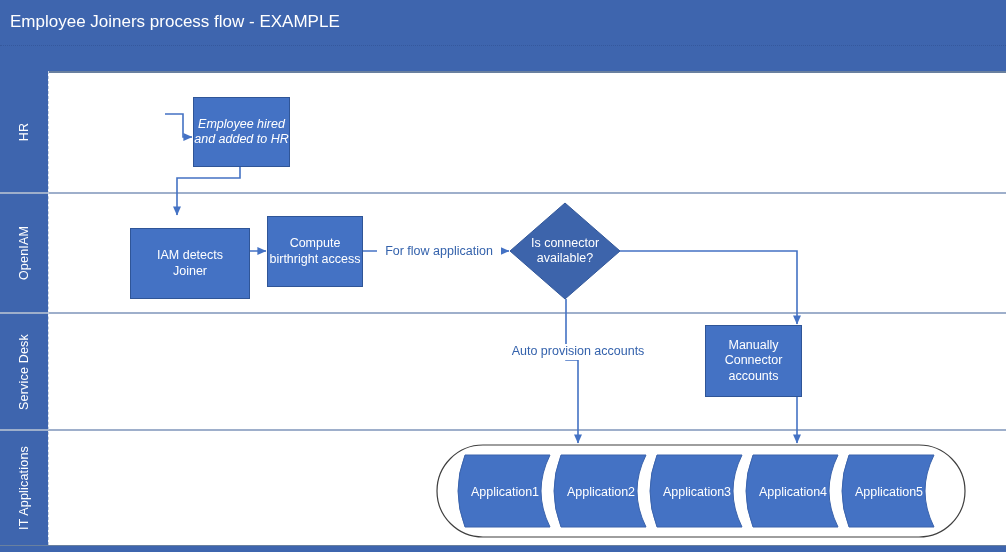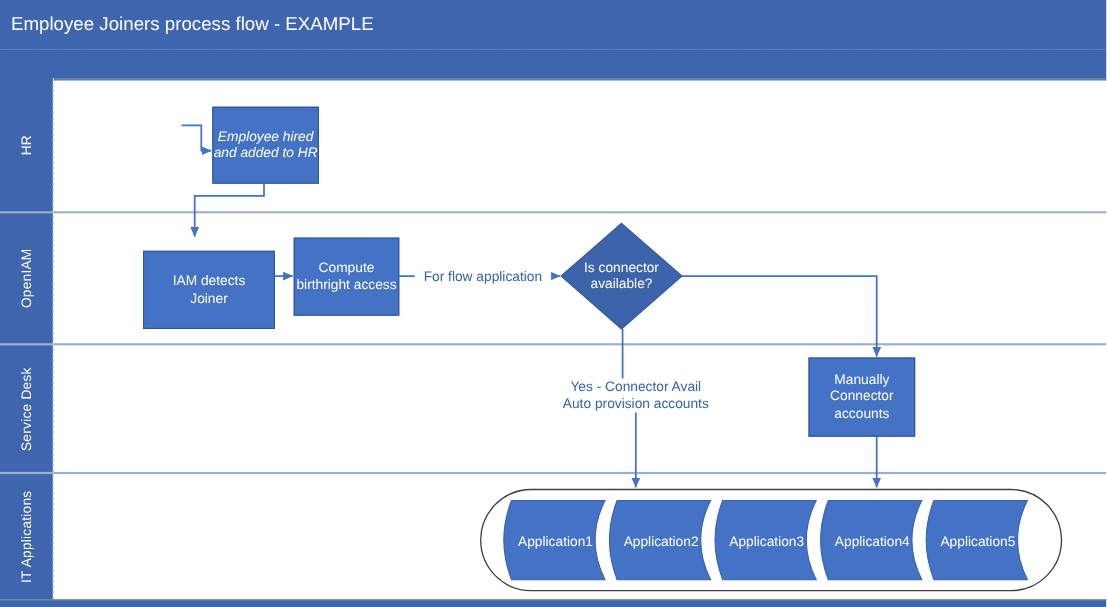--- a/index.html
+++ b/index.html
@@ -33,21 +33,21 @@
   #shape-svg{position:absolute;left:0;top:0;z-index:3;}
   
   .node{position:absolute;z-index:4;display:flex;flex-direction:column;align-items:center;justify-content:center;
     color:#fff;font-size:12.5px;line-height:15.5px;text-align:center;box-sizing:border-box;
     background:var(--node-fill);border:1px solid var(--node-border);}
   .node .ln{display:block;}
   #node-start{left:70px;top:96px;width:95px;height:38px;border-radius:19px;background:var(--start-fill);border:1px solid #2E5290;}
   #node-hired{left:193px;top:97px;width:97px;height:70px;font-style:italic;}
   #node-iam{left:130px;top:216px;width:120px;height:71px;margin-top:12px;}
   #node-compute{left:267px;top:216px;width:96px;height:71px;}
-  #node-manual{left:735px;top:325px;width:97px;height:72px;}
+  #node-manual{left:705px;top:325px;width:97px;height:72px;}
   #node-decision-text{left:512px;top:235px;width:106px;height:32px;background:transparent;border:none;z-index:4;text-align:center;}
   
   .edge-label{position:absolute;z-index:5;background:#fff;color:var(--edge-text);font-size:12.5px;line-height:15.5px;text-align:center;}
   #lbl-for-each{left:377px;top:244px;width:124px;}
   #lbl-no-connector{left:658px;top:236px;width:174px;}
   #lbl-yes{left:506px;top:344px;width:144px;}
 </style>
 </head>
 <body>
 
@@ -136,17 +136,16 @@
     <span class="ln">Connector</span>
     <span class="ln">accounts</span>
   </div>
 
   <div class="edge-label" id="lbl-for-each">
     <span>For flow application</span>
   </div>
   <div class="edge-label" id="lbl-no-connector">
   </div>
   <div class="edge-label" id="lbl-yes">
-    <span class="ln" style="display:block">Yes - Connector Avail</span>
     <span class="ln" style="display:block">Auto provision accounts</span>
   </div>
 
 </div>
 
 </body></html>

